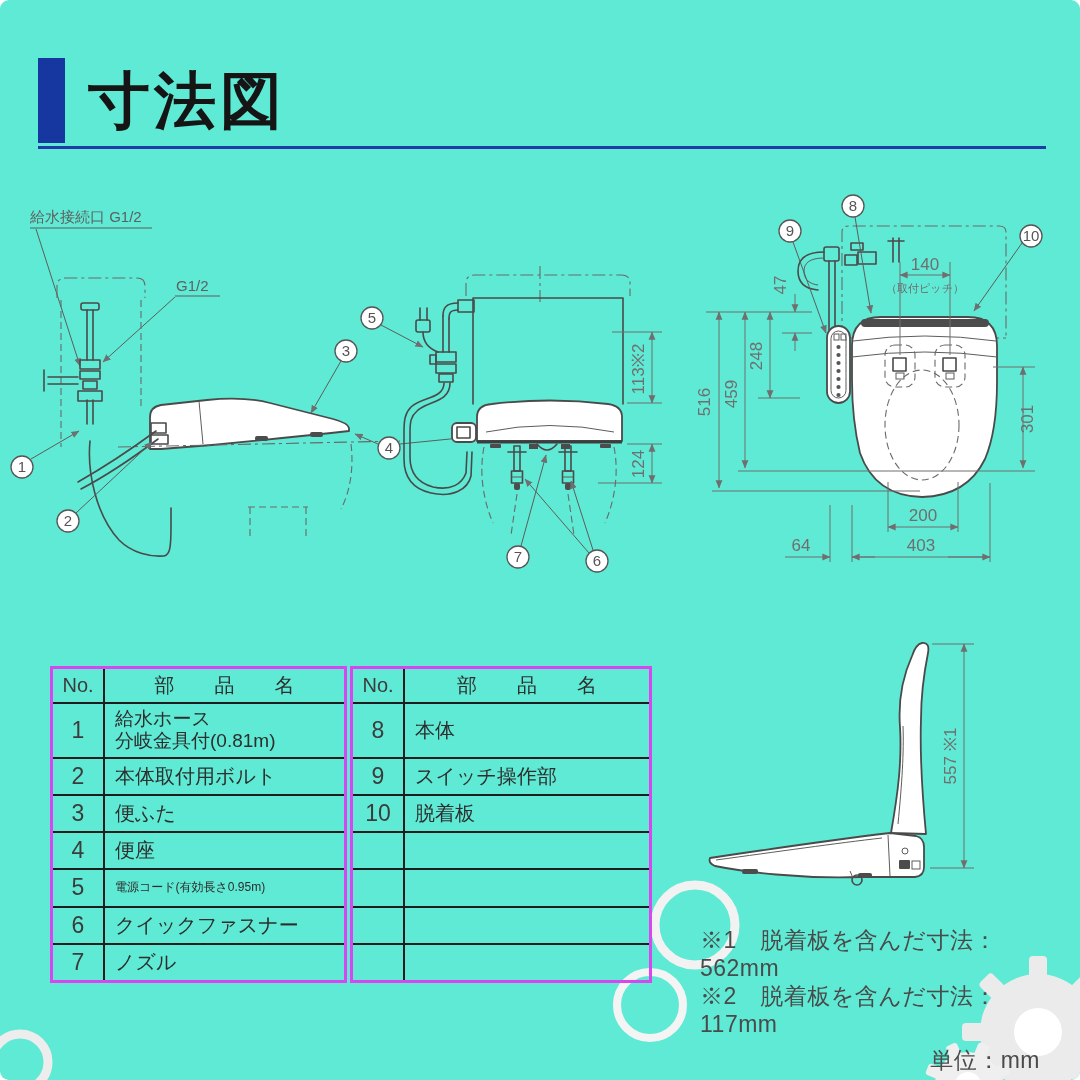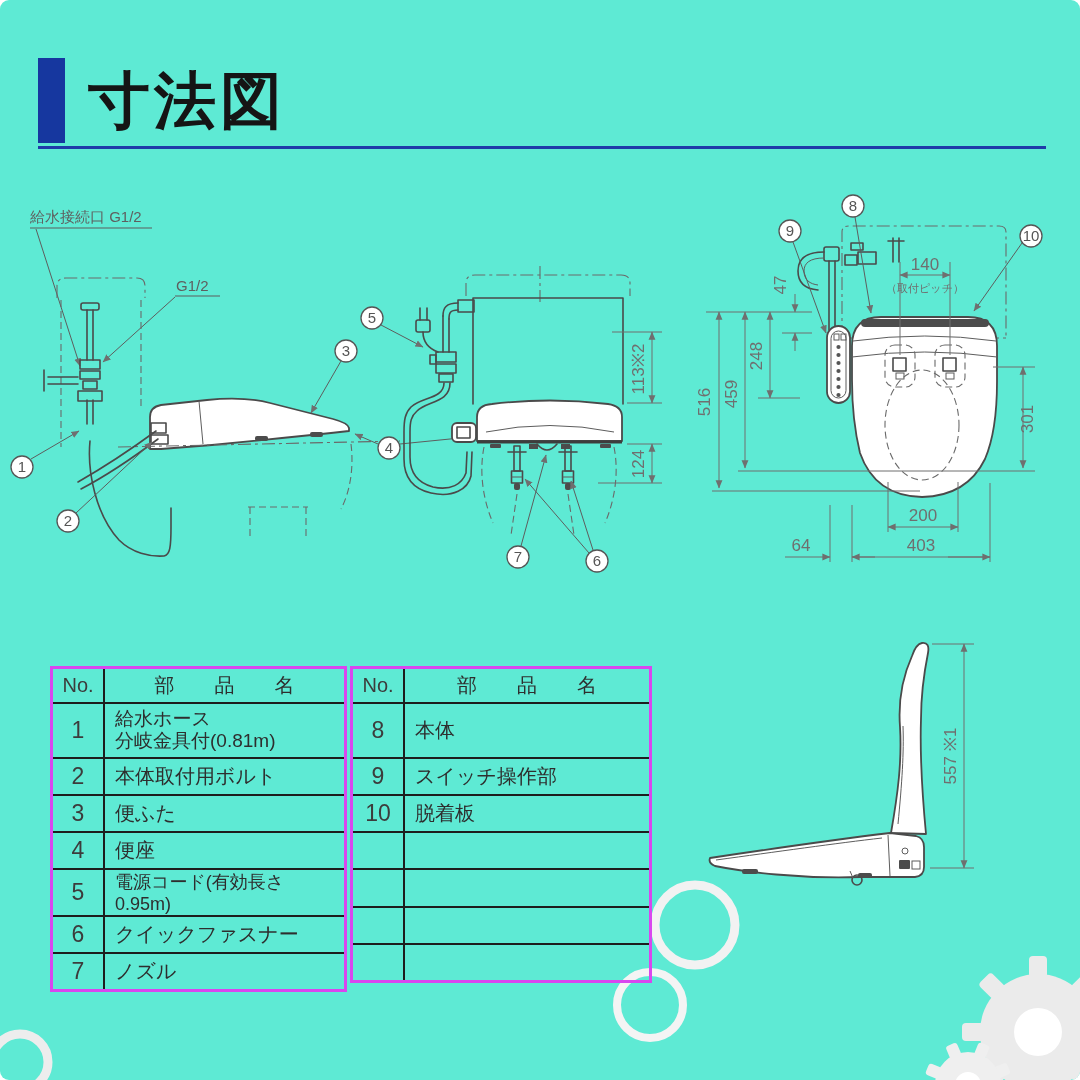--- a/index.html
+++ b/index.html
@@ -368,21 +368,21 @@
     <tr style="height:37px;">
       <td class="no">3</td>
       <td>便ふた</td>
     </tr>
     <tr style="height:37px;">
       <td class="no">4</td>
       <td>便座</td>
     </tr>
     <tr style="height:38px;">
       <td class="no">5</td>
-      <td style="font-size:18px;margin-top:6px;">電源コード(有効長さ0.95m)</td>
+      <td style="font-size:12px;margin-top:6px;">電源コード(有効長さ0.95m)</td>
     </tr>
     <tr style="height:37px;">
       <td class="no">6</td>
       <td>クイックファスナー</td>
     </tr>
     <tr style="height:38px;">
       <td class="no">7</td>
       <td>ノズル</td>
     </tr>
   </tbody>
@@ -418,14 +418,19 @@
       <td class="no"></td>
       <td></td>
     </tr>
     <tr style="height:38px;">
       <td class="no"></td>
       <td></td>
     </tr>
   </tbody>
     </table>
 
+  <div class="notes">
+    <div>※1　脱着板を含んだ寸法：562mm</div>
+    <div>※2　脱着板を含んだ寸法：117mm</div>
+    <div class="unit">単位：mm</div>
+  </div>
 
 </div>
 
 </body></html>

